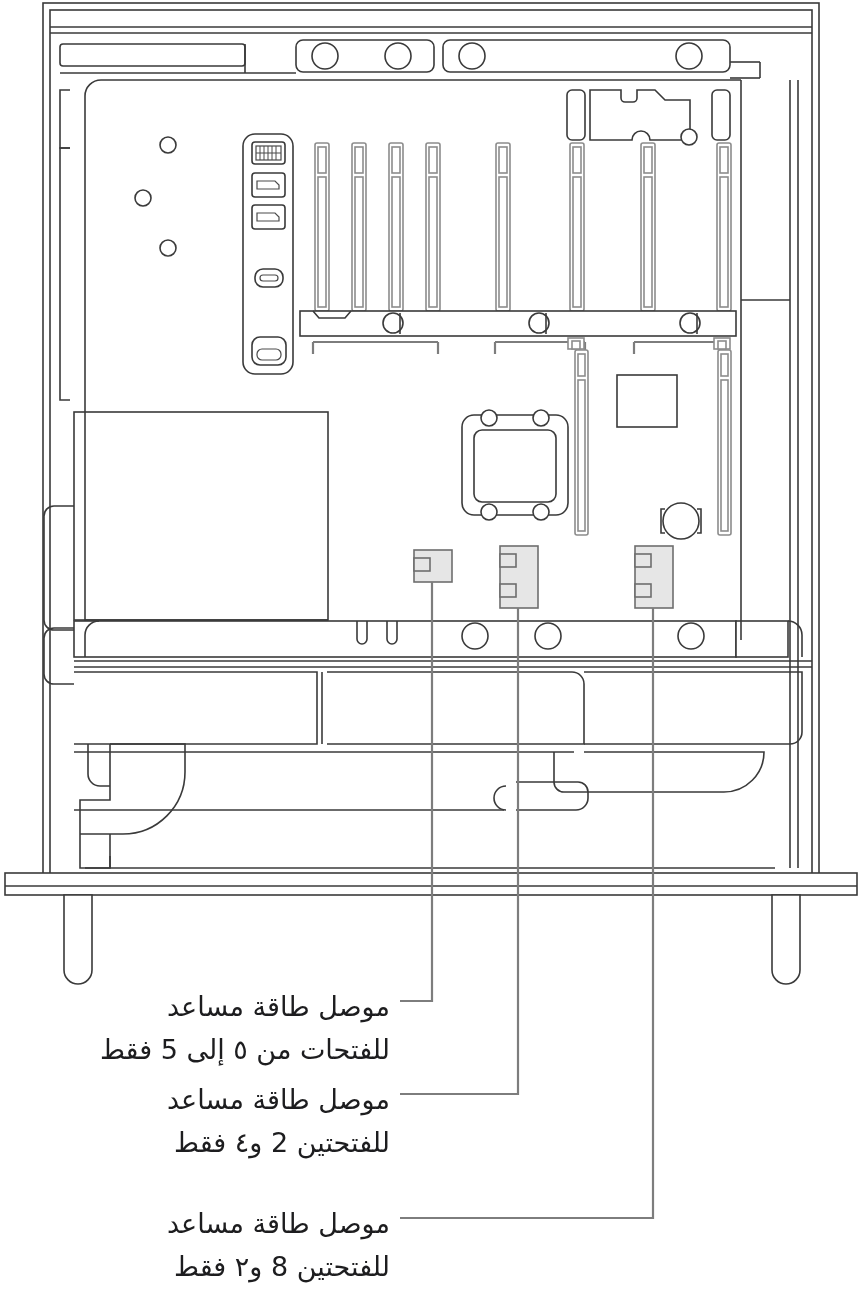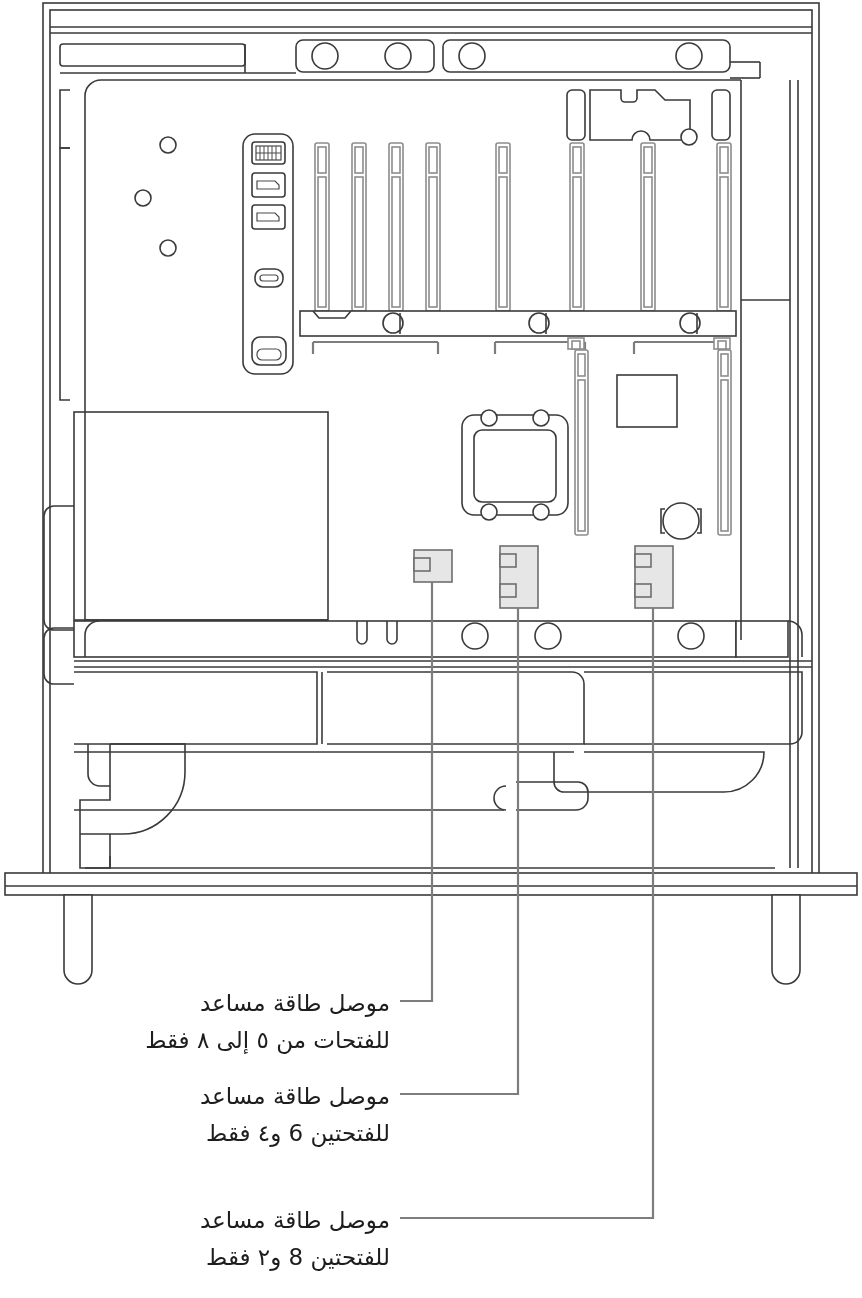--- a/index.html
+++ b/index.html
@@ -13,21 +13,21 @@
   }
   #diagram-root{position:absolute;inset:0;width:862px;height:1298px;}
   svg#illustration{position:absolute;left:0;top:0;width:862px;height:1298px;display:block;}
 
   .captions{position:absolute;left:0;top:0;width:862px;height:1298px;pointer-events:none;}
   .caption{
     position:absolute;
     direction:rtl;
     text-align:right;
     line-height:1.52;
-    font-size:23px;
+    font-size:27px;
     color:#1d1d1f;
     white-space:nowrap;
   }
   .caption .line{display:block;}
   .caption .line2{margin-top:2px;}
 </style>
 </head>
 <body>
 
 <div id="diagram-root">
@@ -299,26 +299,26 @@
       <path class="lead" d="M518 608 V1094 H400"></path>
 
       <path class="lead" d="M653 608 V1218 H400"></path>
     </g>
   </svg>
 
   <div class="captions">
 
     <div class="caption" style="right:472px; top:986px;">
       <span class="line line1">موصل طاقة مساعد</span>
-      <span class="line line2">للفتحات من ٥ إلى ٨ فقط</span>
+      <span class="line line2">للفتحات من ٥ إلى 5 فقط</span>
     </div>
 
     <div class="caption" style="right:472px; top:1079px;">
       <span class="line line1">موصل طاقة مساعد</span>
-      <span class="line line2">للفتحتين 6 و٤ فقط</span>
+      <span class="line line2">للفتحتين 2 و٤ فقط</span>
     </div>
 
     <div class="caption" style="right:472px; top:1203px;">
       <span class="line line1">موصل طاقة مساعد</span>
       <span class="line line2">للفتحتين 8 و٢ فقط</span>
     </div>
 
   </div>
 </div>
 

